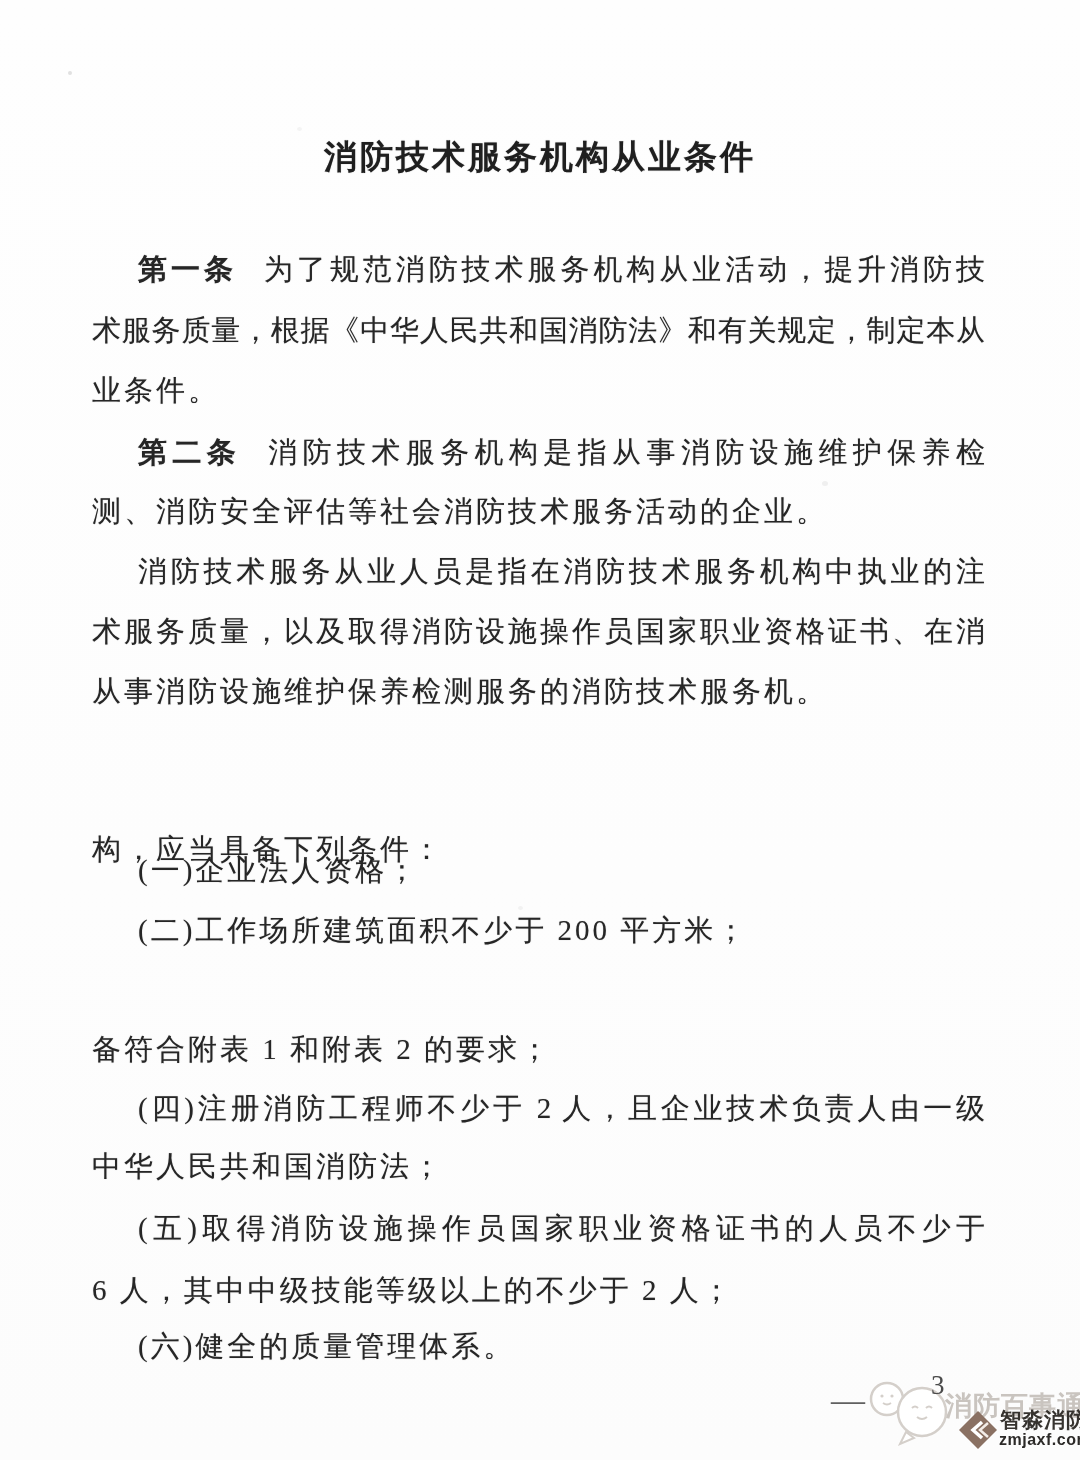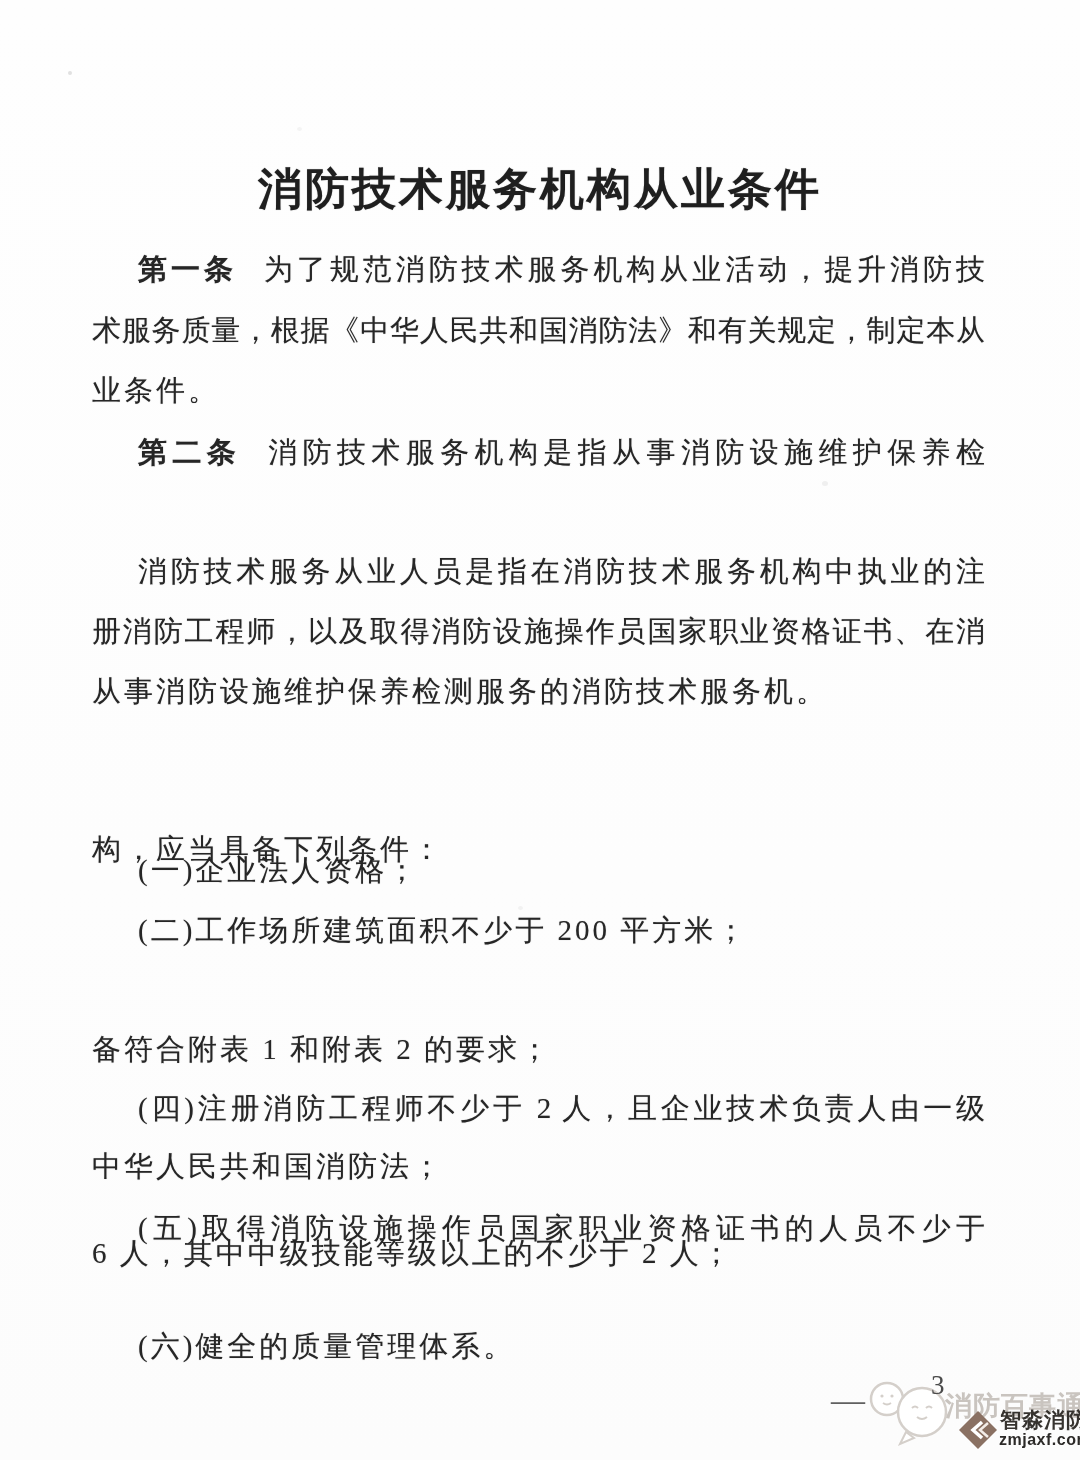--- a/index.html
+++ b/index.html
@@ -9,23 +9,23 @@
     font-family: "Liberation Serif", "DejaVu Serif", serif;
     position: relative;
     overflow: hidden;
   }
   .page {
     position: absolute; left: 0; top: 0;
     width: 1080px; height: 1460px;
     background: linear-gradient(180deg, #fefefe 0%, #fdfdfd 60%, #fcfcfc 100%);
   }
   .doc-title {
-    position: absolute; top: 160px; left: 0; width: 1080px;
+    position: absolute; top: 135px; left: 0; width: 1080px;
     text-align: center;
-    font-size: 44px; font-weight: bold;
+    font-size: 33px; font-weight: bold;
     letter-spacing: 3px;
     color: #1f1f1f;
     text-shadow: 0 0 1px rgba(30,30,30,0.45);
   }
   .line {
     position: absolute; left: 92px; width: 893px;
     box-sizing: border-box;
     font-size: 29px;
     letter-spacing: 3px;
     color: #262626;
@@ -81,31 +81,32 @@
 <body>
 
 <div class="page">
 
   <div class="doc-title">消防技术服务机构从业条件</div>
 
   <div class="line fill indent" style="top:250px"><span class="para-label">第一条</span><span>为了规范消防技术服务机构从业活动，提升消防技</span></div>
   <div class="line fill" style="top:311px"><span>术服务质量，根据《中华人民共和国消防法》和有关规定，制定本从</span></div>
   <div class="line" style="top:371px"><span>业条件。</span></div>
   <div class="line fill indent" style="top:433px"><span class="para-label">第二条</span><span>消防技术服务机构是指从事消防设施维护保养检</span></div>
+  <div class="line" style="top:492px"><span>测、消防安全评估等社会消防技术服务活动的企业。</span></div>
   <div class="line fill indent" style="top:552px"><span>消防技术服务从业人员是指在消防技术服务机构中执业的注</span></div>
-  <div class="line fill" style="top:612px"><span>册消防工程师，以及取得消防设施操作员国家职业资格证书、在消</span></div>
+  <div class="line fill" style="top:612px"><span>术服务质量，以及取得消防设施操作员国家职业资格证书、在消</span></div>
   <div class="line" style="top:672px"><span>从事消防设施维护保养检测服务的消防技术服务机。</span></div>
   <div class="line" style="top:830px"><span>构，应当具备下列条件：</span></div>
   <div class="line indent" style="top:851px"><span>(一)企业法人资格；</span></div>
   <div class="line indent" style="top:911px"><span>(二)工作场所建筑面积不少于 200 平方米；</span></div>
   <div class="line" style="top:1030px"><span>备符合附表 1 和附表 2 的要求；</span></div>
   <div class="line fill indent" style="top:1089px"><span>(四)注册消防工程师不少于 2 人，且企业技术负责人由一级</span></div>
   <div class="line" style="top:1147px"><span>中华人民共和国消防法；</span></div>
   <div class="line fill indent" style="top:1209px"><span>(五)取得消防设施操作员国家职业资格证书的人员不少于</span></div>
-  <div class="line" style="top:1234px"><span>6 人，其中中级技能等级以上的不少于 2 人；</span></div>
+  <div class="line" style="top:1271px"><span>6 人，其中中级技能等级以上的不少于 2 人；</span></div>
   <div class="line indent" style="top:1327px"><span>(六)健全的质量管理体系。</span></div>
 
   <div class="speck" style="left:68px; top:71px; width:4px; height:4px; opacity:.55"></div>
   <div class="speck" style="left:822px; top:481px; width:6px; height:5px; opacity:.25"></div>
   <div class="speck" style="left:518px; top:906px; width:5px; height:4px; opacity:.2"></div>
   <div class="speck" style="left:297px; top:127px; width:5px; height:4px; opacity:.18"></div>
 
   <div class="page-dash">—</div>
 
   <svg class="bubbles" width="104" height="80" viewBox="0 0 104 80">

